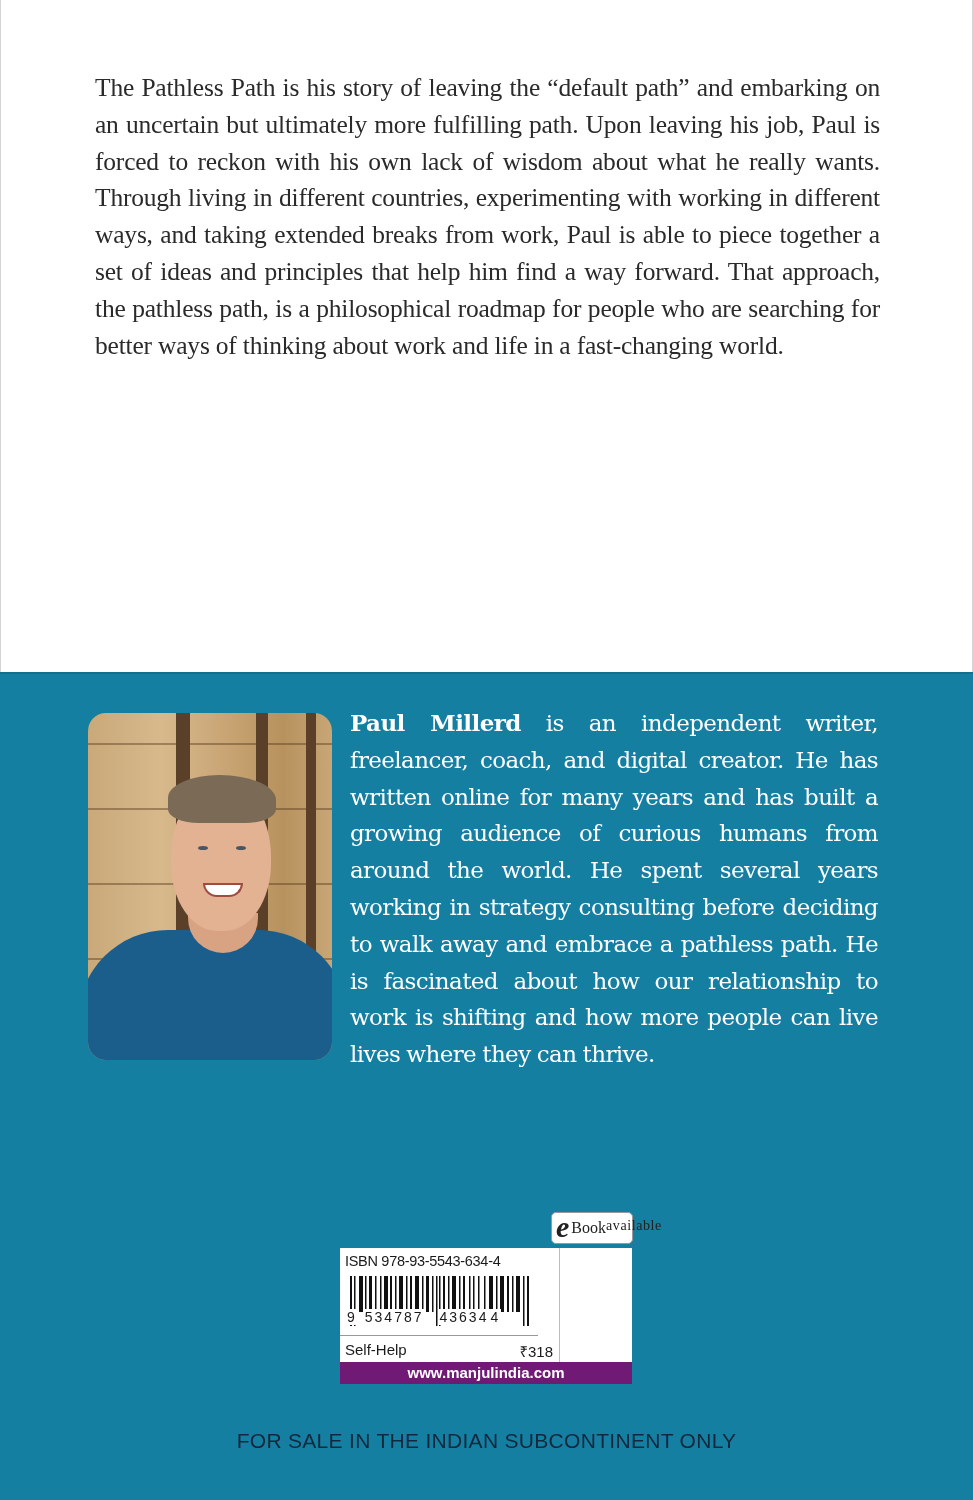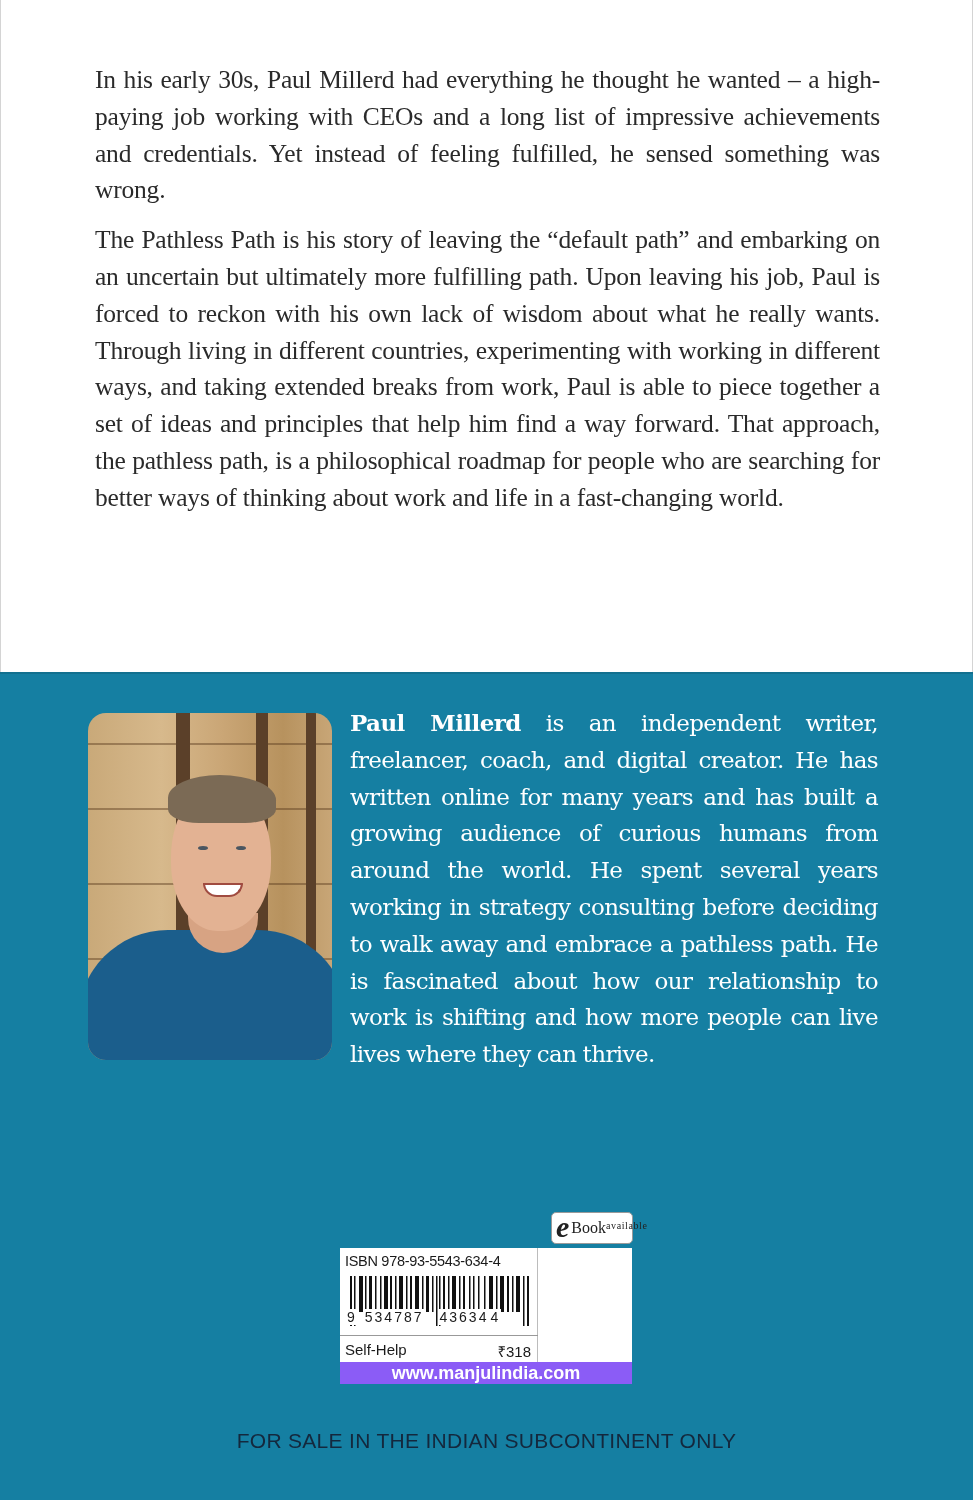--- a/index.html
+++ b/index.html
@@ -68,27 +68,27 @@
       position: absolute; left: 551px; top: 1212px; width: 82px; height: 32px;
       background: #ffffff; border: 1px solid #9a9a9a; border-radius: 5px;
       display: flex; align-items: center; padding-left: 4px;
     }
     .ebook .e {
       font-family: "Liberation Serif", serif; font-style: italic; font-weight: bold;
       font-size: 30px; line-height: 28px; color: #222; margin-right: 2px; margin-top: -2px;
     }
     .ebook .txt { display: flex; flex-direction: row; font-family: "Liberation Serif", serif; color: #222; }
     .ebook .book { font-size: 16px; line-height: 14px; }
-    .ebook .avail { font-size: 10px; line-height: 10px; letter-spacing: 0.6px; }
+    .ebook .avail { font-size: 14px; line-height: 10px; letter-spacing: 0.6px; }
 
     .isbn-box {
       position: absolute; left: 340px; top: 1248px; width: 292px; height: 114px;
       background: #ffffff; display: flex;
     }
-    .isbn-left { width: 198px; height: 100%; border-right: 1px solid #bcbcbc; position: relative; }
+    .isbn-left { width: 220px; height: 100%; border-right: 1px solid #bcbcbc; position: relative; }
     .isbn-text {
       position: absolute; left: 5px; top: 5px;
       font-family: "Liberation Sans", sans-serif; font-size: 14.5px; color: #1a1a1a; letter-spacing: -0.3px;
     }
     .barcode { position: absolute; left: 10px; top: 28px; width: 180px; height: 50px; }
     .bar-digits {
       position: absolute; left: 6px; top: 61px; width: 186px;
       font-family: "Liberation Sans", sans-serif; font-size: 14px; color: #1a1a1a;
       display: flex; letter-spacing: 2px;
     }
@@ -104,36 +104,35 @@
     }
     .isbn-right { flex: 1; position: relative; }
     .logo-svg { position: absolute; left: 10px; top: 14px; width: 76px; height: 60px; }
     .logo-name {
       position: absolute; left: 0; top: 77px; width: 100%; text-align: center;
       font-family: "Liberation Sans", sans-serif; font-size: 17px; color: #333;
       letter-spacing: 0px; transform: scaleX(0.78);
     }
     .url-bar {
       position: absolute; left: 340px; top: 1362px; width: 292px; height: 22px;
-      background: #8b5cf6; color: #ffffff; text-align: center;
-      font-family: "Liberation Sans", sans-serif; font-weight: bold; font-size: 18px; line-height: 22px;
+      background: #701a75; color: #ffffff; text-align: center;
+      font-family: "Liberation Sans", sans-serif; font-weight: bold; font-size: 15px; line-height: 22px;
     }
 
     .footer-note {
       position: absolute; left: 0; top: 1429px; width: 973px; text-align: center;
       font-family: "Liberation Sans", "DejaVu Sans", sans-serif; font-size: 21px; color: #14283d;
       letter-spacing: 0.3px;
     }
   </style>
 </head>
 <body>
 
 <div class="top">
   <div class="blurb">
-    <p>In his early 30s, Paul Millerd had everything he thought he wanted – a high-paying job working with CEOs and a long list of impressive achievements and credentials. Yet instead of feeling fulfilled, he sensed something was wrong.</p>
     <p>The Pathless Path is his story of leaving the “default path” and embarking on an uncertain but ultimately more fulfilling path. Upon leaving his job, Paul is forced to reckon with his own lack of wisdom about what he really wants. Through living in different countries, experimenting with working in different ways, and taking extended breaks from work, Paul is able to piece together a set of ideas and principles that help him find a way forward. That approach, the pathless path, is a philosophical roadmap for people who are searching for better ways of thinking about work and life in a fast-changing world.</p>
   </div>
 </div>
 
 <div class="band"></div>
 
 <div class="photo" title="Author photo: smiling man in a blue t-shirt in front of a wooden wall">
   <div class="plank" style="top:30px"></div>
   <div class="plank" style="top:95px"></div>
   <div class="plank" style="top:170px"></div>

